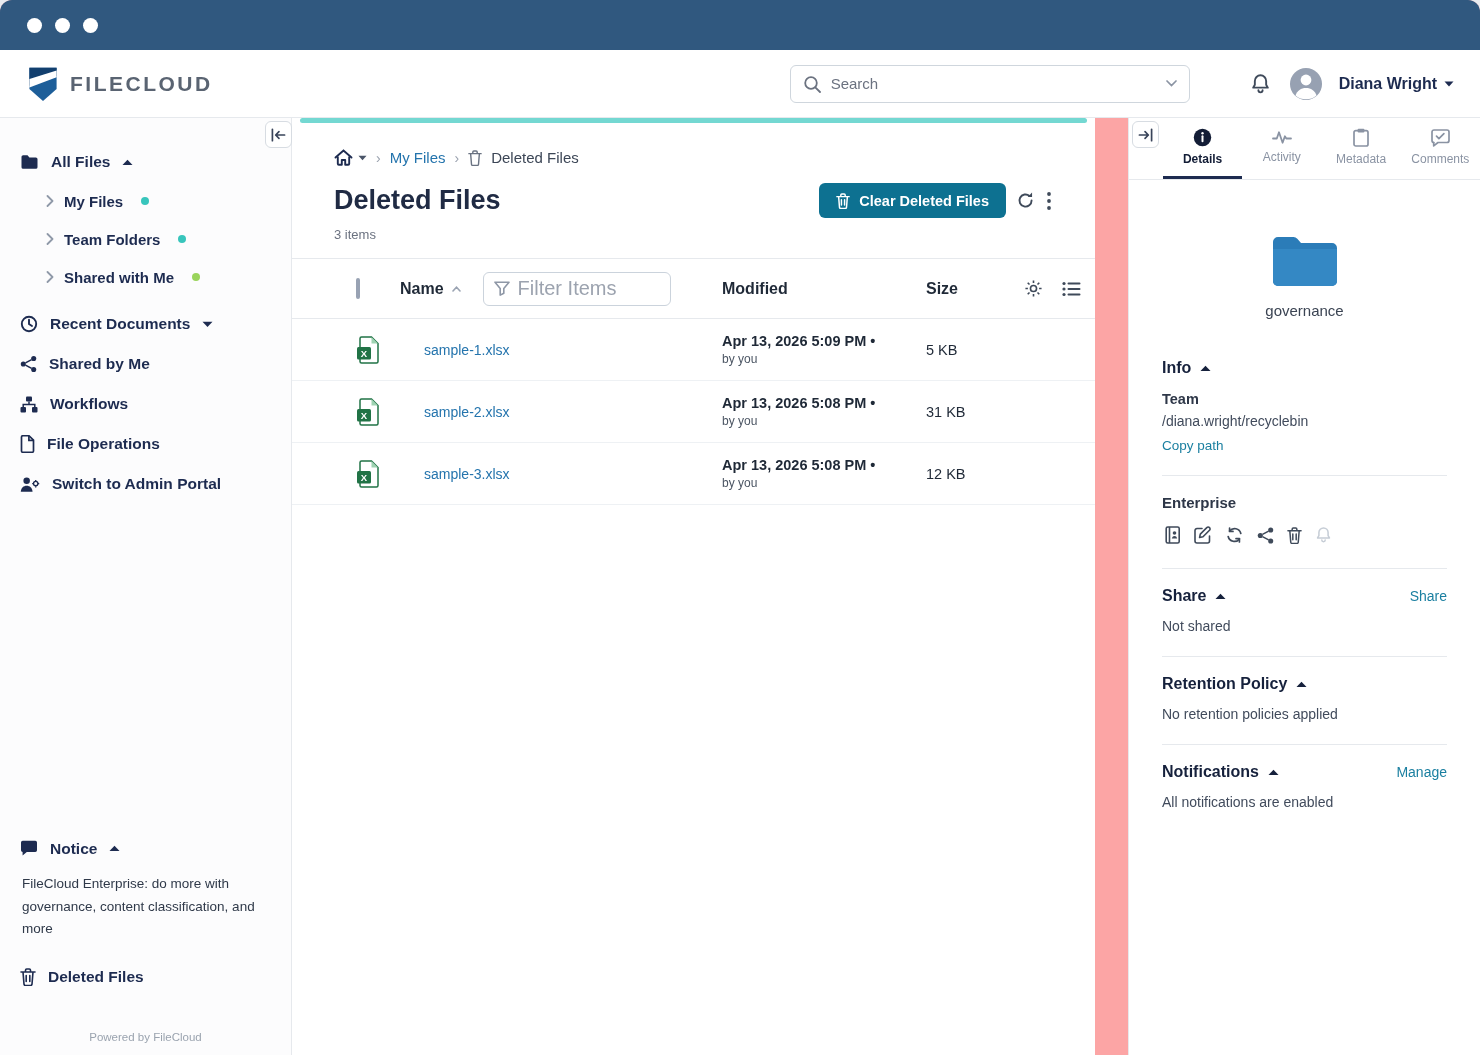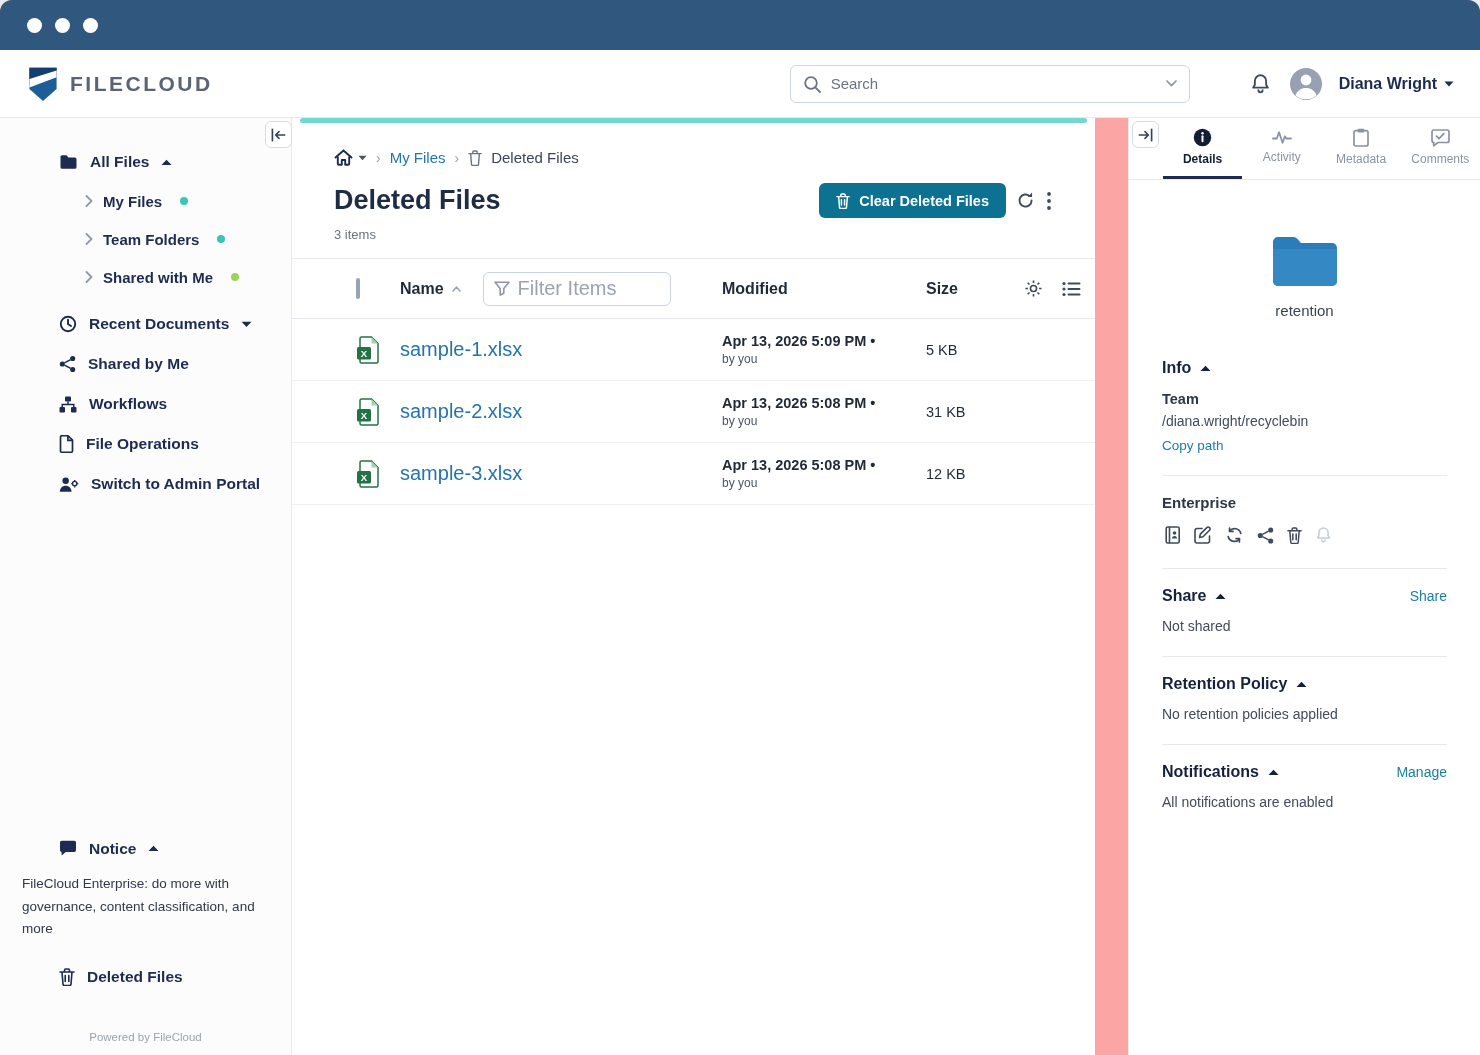--- a/index.html
+++ b/index.html
@@ -21,21 +21,21 @@
   .searchbox input::placeholder { color:#6b7280; }
   .userarea { margin-left:58px; display:flex; align-items:center; gap:16px; color:#2d3a55; }
   .username { font-size:16px; font-weight:700; color:var(--navy,#1d2b50); display:flex; align-items:center; gap:7px; cursor:pointer; }
 
   
   .body { flex:1; display:flex; position:relative; min-height:0; }
 
   
   .sidebar { width:292px; flex:0 0 auto; background:#fcfcfd; border-right:1px solid #e6e9ed; display:flex; flex-direction:column; padding:24px 0 12px; }
   .side-item { height:40px; display:flex; align-items:center; gap:12px; padding:0 20px; color:var(--navy,#1d2b50);
-               font-size:15.5px; font-weight:700; cursor:pointer; flex:0 0 auto;margin-left:39px; }
+               font-size:15.5px; font-weight:700; cursor:pointer; flex:0 0 auto; }
   .side-sub { height:38px; padding-left:46px; font-weight:600; font-size:15px; gap:10px; }
   .dot { width:8px; height:8px; border-radius:50%; margin-left:8px; }
   .dot-teal { background:var(--dot-teal,#38c5bc); }
   .dot-green { background:var(--dot-green,#9ad45c); }
   .side-spacer { flex:1; }
   .notice-body { font-size:13.5px; line-height:1.68; color:#2f3949; padding:4px 24px 6px 22px; }
   .powered { font-size:11.5px; color:#9aa3af; text-align:center; margin-top:34px; }
 
   
   .main { flex:1; background:#fff; display:flex; flex-direction:column; position:relative; min-width:0; }
@@ -63,21 +63,21 @@
   .th { font-size:16px; font-weight:700; color:#1f2937; }
   .name-head { display:flex; align-items:center; gap:8px; }
   .filterbox { margin-left:14px; width:188px; height:34px; border:1px solid #cbd3dc; border-radius:6px;
                display:flex; align-items:center; gap:8px; padding:0 10px; color:#8e97a6; }
   .filterbox input { border:0; outline:0; width:110px; font-size:20px; font-family:inherit; color:#374151; background:transparent; }
   .filterbox input::placeholder { color:#9ca3af; }
   .checkbox { width:18px; height:18px; border:2px solid #98a2b3; border-radius:3px; background:#fff; cursor:pointer; }
   .head-icons { display:flex; align-items:center; gap:15px; color:#4b5563; }
 
   .trow { height:62px; border-bottom:1px solid #eef1f4; cursor:pointer; }
-  .fname { color:var(--link-blue,#2474ad); font-size:20px; cursor:pointer; }
+  .fname { color:var(--link-blue,#2474ad); font-size:14px; cursor:pointer;margin-left:24px; }
   .fmod1 { font-size:14.5px; font-weight:700; color:#1f2937; }
   .fmod2 { font-size:12px; color:#4b5563; margin-top:3px; }
   .fsize { font-size:14.5px; color:#1f2937; }
 
   
   .details { width:352px; flex:0 0 auto; border-left:1px solid #e6e9ed; background:#fff; position:relative; display:flex; flex-direction:column; overflow:hidden;margin-left:33px; }
   .tabs { height:62px; border-bottom:1px solid #e6e9ed; display:flex; padding-left:34px; flex:0 0 auto; }
   .tab { width:80px; display:flex; flex-direction:column; align-items:center; justify-content:center; gap:5px;
          font-size:12px; color:#8a93a3; cursor:pointer; border-bottom:3px solid transparent; }
   .tab.active { color:#131d36; font-weight:700; border-bottom-color:var(--navy,#1d2b50); }
@@ -477,21 +477,21 @@
             </svg>
           <span>Comments</span>
         </div>
       </div>
 
       <div class="folder-block">
         <svg width="70" height="56" viewBox="0 0 70 56">
             <path d="M3 8a5 5 0 0 1 5-5h15.5a5 5 0 0 1 3.8 1.8L31 9h31a5 5 0 0 1 5 5v33a5 5 0 0 1-5 5H8a5 5 0 0 1-5-5z" fill="#2b7cb8"></path>
             <path d="M3 15h64v32a5 5 0 0 1-5 5H8a5 5 0 0 1-5-5z" fill="#3488c4"></path>
           </svg>
-        <div class="folder-name">retention</div>
+        <div class="folder-name">governance</div>
       </div>
 
       <div class="dsections">
 
         <div class="dsec" style="padding-top:0;">
           <div class="dsec-head">
             <span>Info</span>
             <svg width="11" height="7" viewBox="0 0 11 7">
                 <path d="M.5 6 5.5.8 10.5 6z" fill="currentColor"></path>
               </svg>

